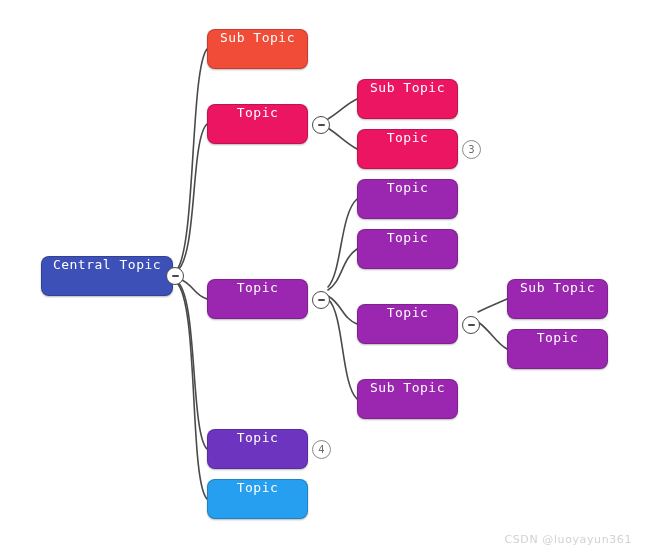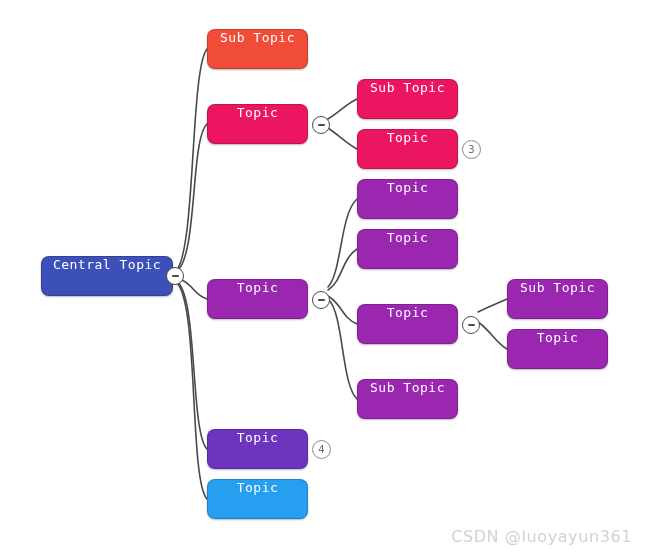--- a/index.html
+++ b/index.html
@@ -76,21 +76,21 @@
     align-items: center;
     justify-content: center;
     user-select: none;
   }
   .watermark {
     position: absolute;
     right: 14px;
     bottom: 10px;
     color: #d2d2d2;
     font-family: "DejaVu Sans", "Liberation Sans", sans-serif;
-    font-size: 16px;
+    font-size: 11px;
     letter-spacing: 0.6px;
     user-select: none;
   }
 </style>
 </head>
 <body>
 
 <div id="canvas">
 
   <svg id="edge-layer" viewBox="0 0 646 556" xmlns="http://www.w3.org/2000/svg">

